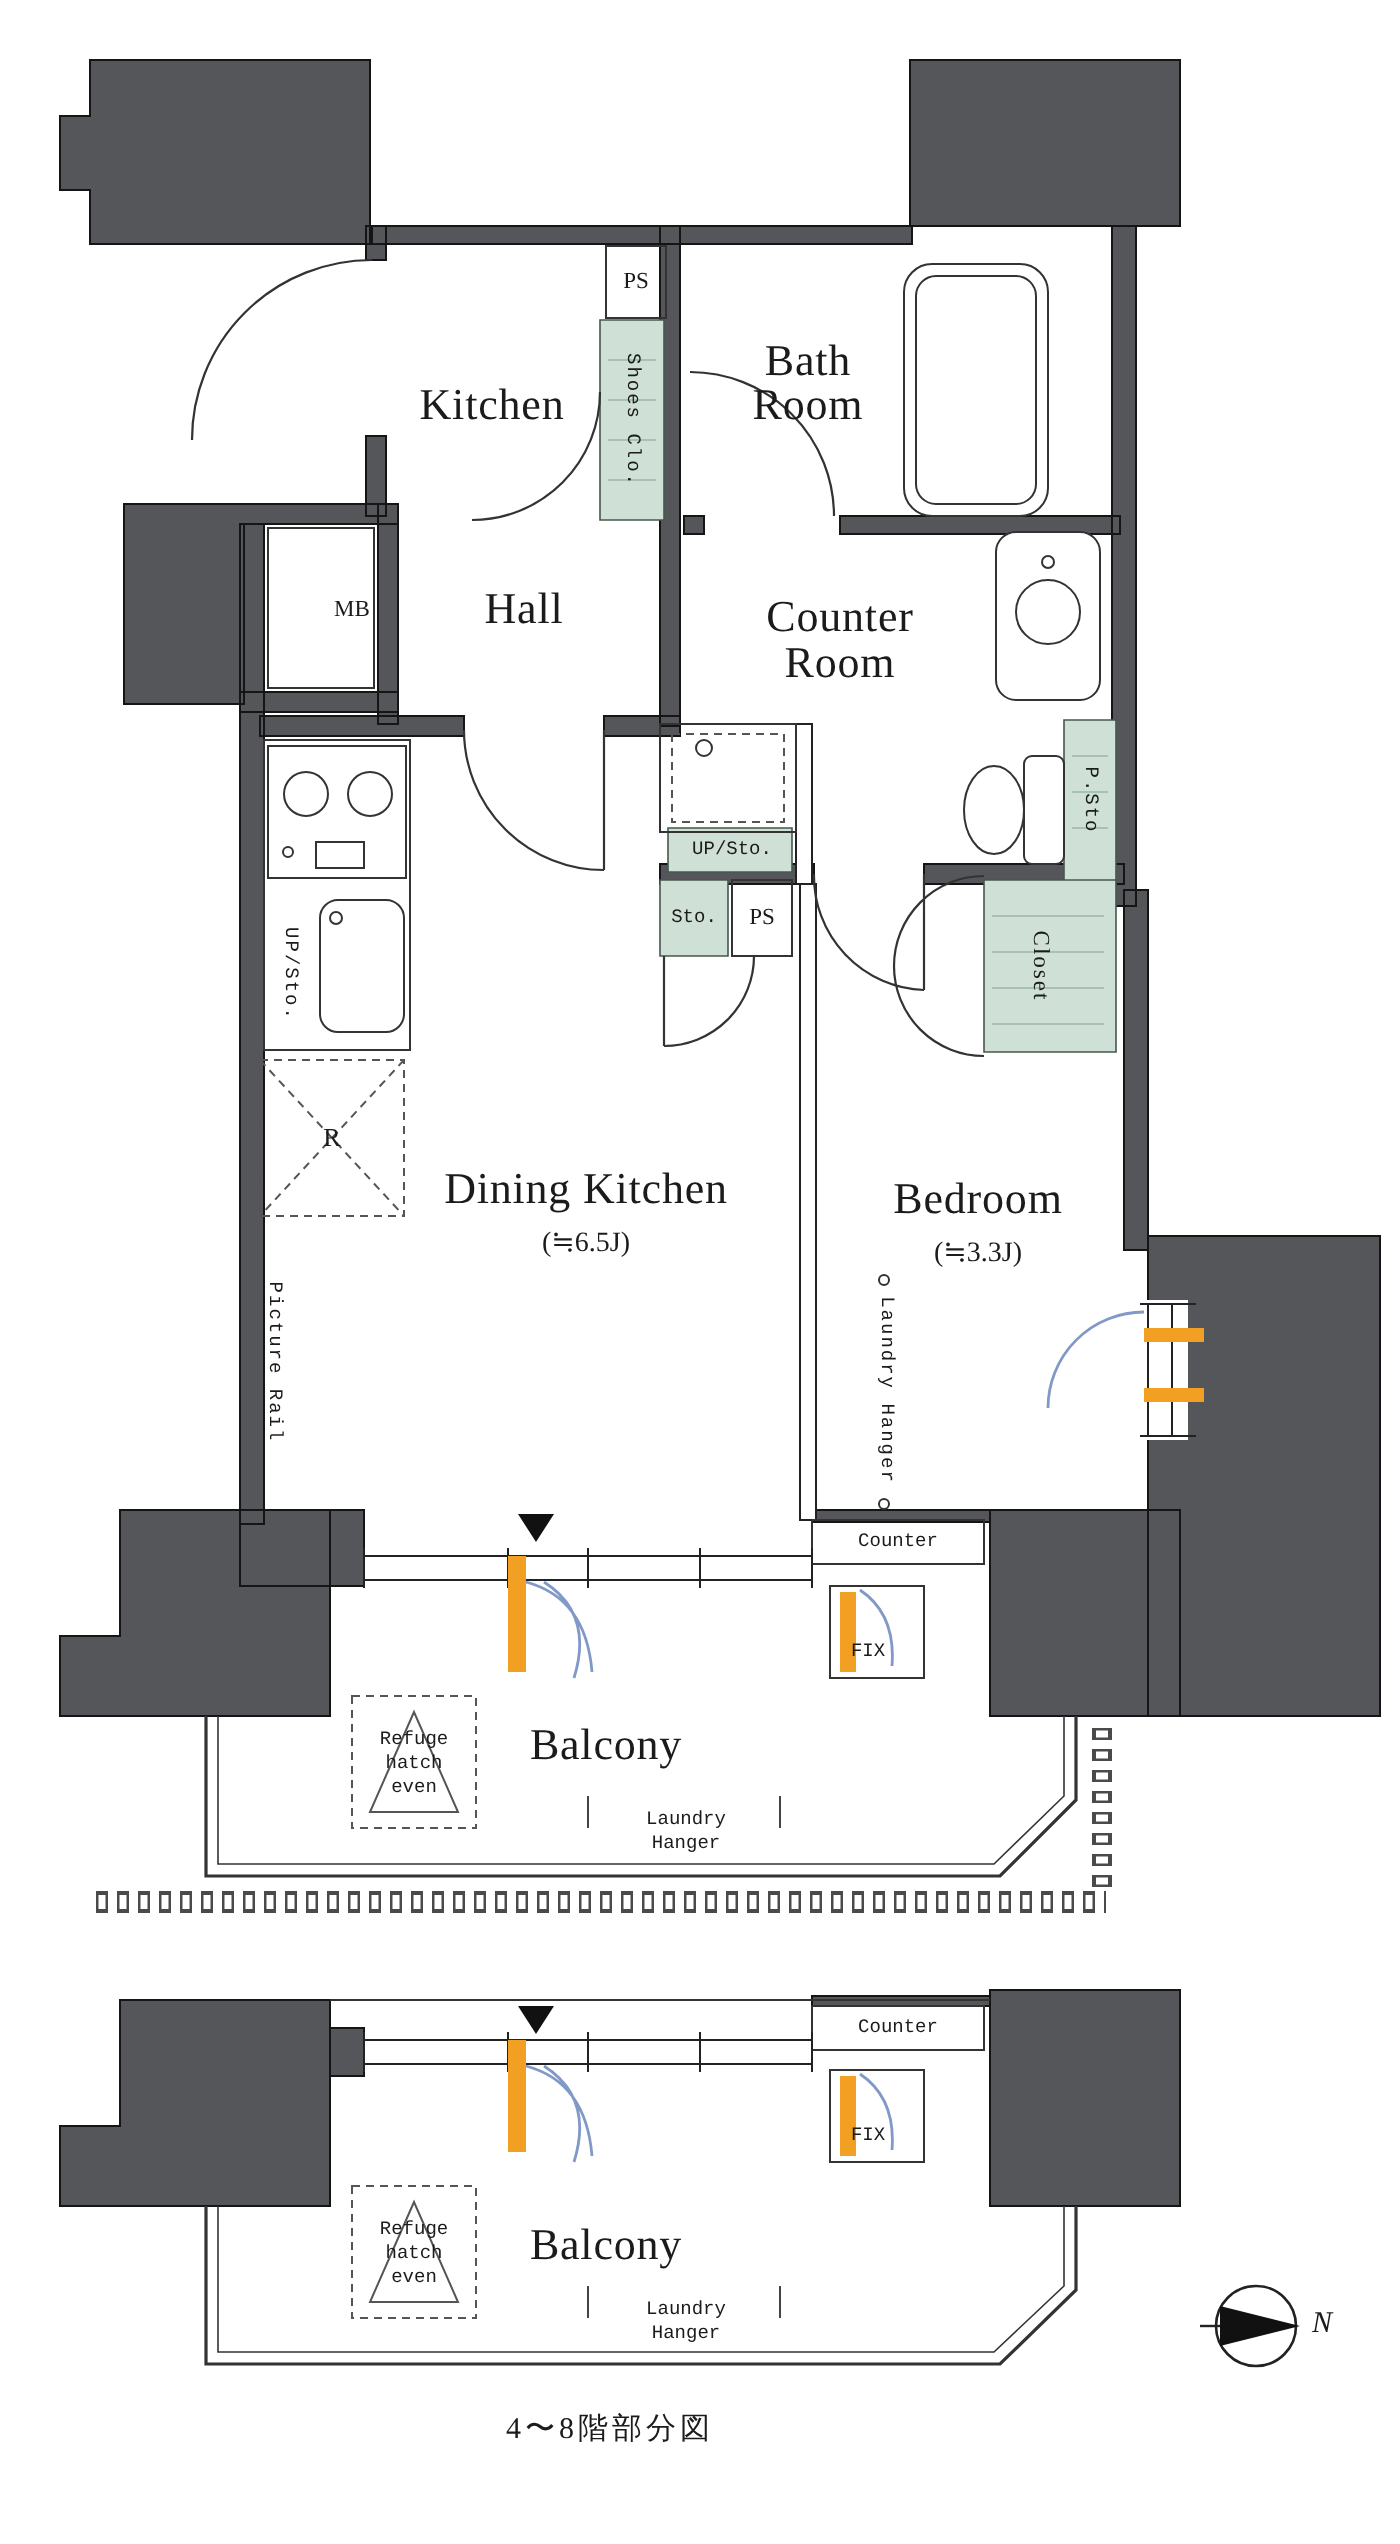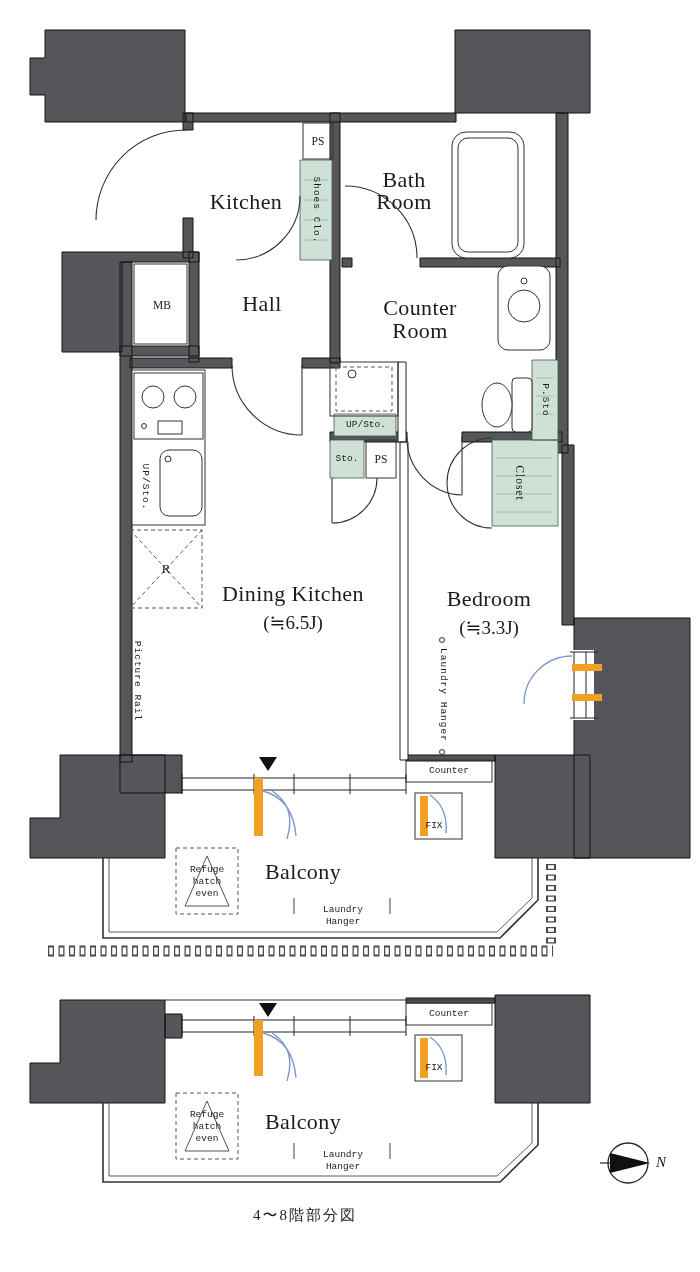--- a/index.html
+++ b/index.html
@@ -3,21 +3,21 @@
 <meta charset="utf-8">
 <style>
   html,body{margin:0;padding:0;background:#fff;}
   #plan{
     position:relative;width:700px;height:1272px;background:#ffffff;
     font-family:"Liberation Serif","DejaVu Serif",serif;color:#1b1b1b;overflow:hidden;
   }
   #plan svg{position:absolute;left:0;top:0;}
   .lbl{position:absolute;transform:translate(-50%,-50%);white-space:nowrap;line-height:1.05;z-index:5;}
   .room{font-size:22px;letter-spacing:.4px;}
-  .size{font-size:19px;}
+  .size{font-size:14px;}
   .small{font-size:11.5px;}
   .tiny{font-size:9.5px;font-family:Liberation Mono, monospace;}
   .vert{writing-mode:vertical-rl;letter-spacing:1px;}
   .rlab{font-size:13px;}
   .caption{font-size:15px;letter-spacing:2px;}
   .north{font-size:15px;font-style:italic;}
 </style>
 </head>
 <body>
 
@@ -158,21 +158,21 @@
 <span class="lbl room" style="left:404px;top:202px">Room</span>
 <span class="lbl room" style="left:420px;top:308px">Counter</span>
 <span class="lbl room" style="left:420px;top:331px">Room</span>
 <span class="lbl room" style="left:293px;top:594px">Dining Kitchen</span>
 <span class="lbl size" style="left:293px;top:623px">(≒6.5J)</span>
 <span class="lbl room" style="left:489px;top:599px">Bedroom</span>
 <span class="lbl size" style="left:489px;top:628px">(≒3.3J)</span>
 <span class="lbl room" style="left:303px;top:872px">Balcony</span>
 <span class="lbl room" style="left:303px;top:1122px">Balcony</span>
 
-<span class="lbl small" style="left:162px;top:305px">MB</span>
+<span class="lbl small" style="left:176px;top:305px">MB</span>
 <span class="lbl small" style="left:318px;top:141px">PS</span>
 <span class="lbl tiny vert" style="left:316px;top:210px">Shoes Clo.</span>
 <span class="lbl tiny vert" style="left:545px;top:400px">P.Sto</span>
 <span class="lbl tiny" style="left:366px;top:425px">UP/Sto.</span>
 <span class="lbl tiny" style="left:347px;top:459px">Sto.</span>
 <span class="lbl small" style="left:381px;top:459px">PS</span>
 <span class="lbl small vert" style="left:520px;top:483px">Closet</span>
 <span class="lbl tiny vert" style="left:145px;top:487px">UP/Sto.</span>
 <span class="lbl rlab" style="left:166px;top:569px">R</span>
 <span class="lbl tiny vert" style="left:137px;top:681px">Picture Rail</span>

